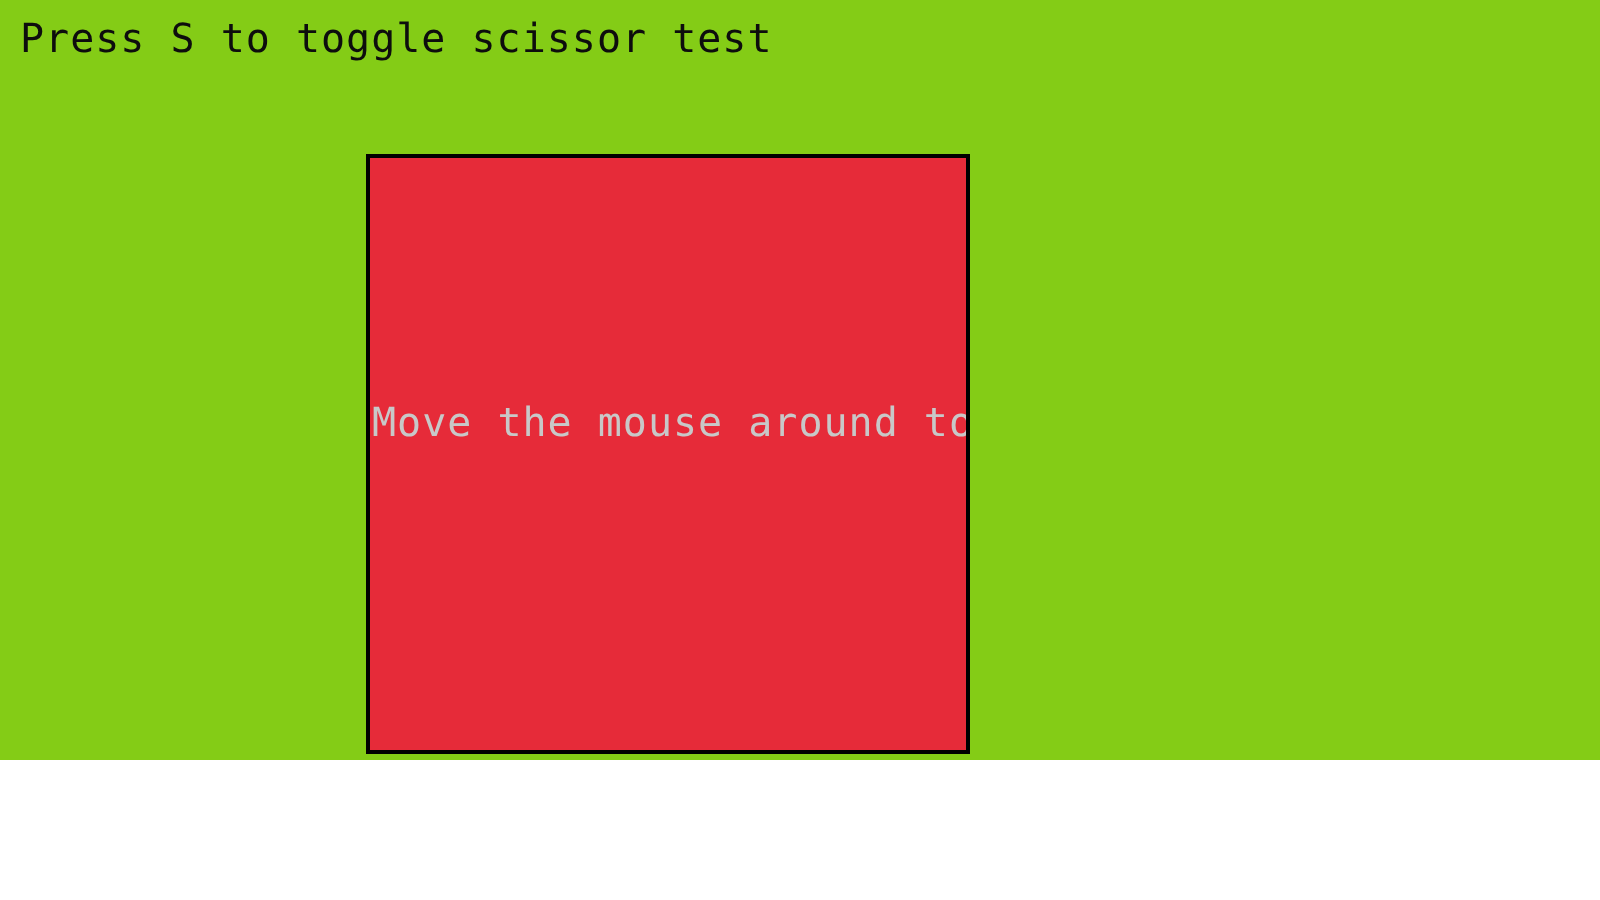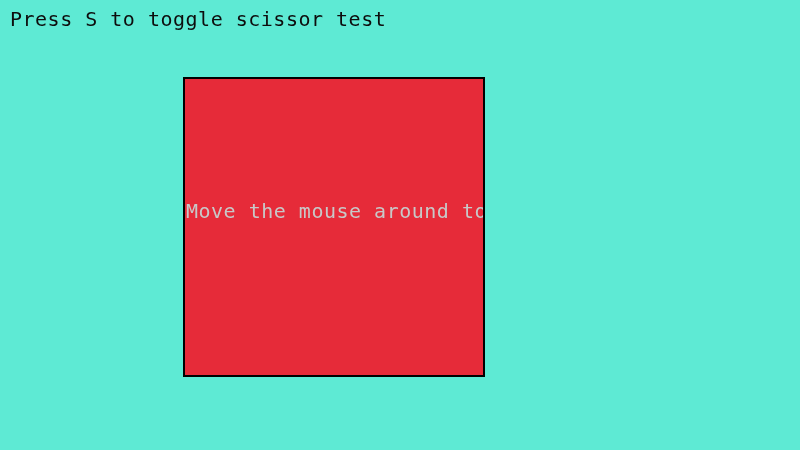--- a/index.html
+++ b/index.html
@@ -55,21 +55,21 @@
     line-height: 22px;
     letter-spacing: 0.5px;
     color: #c8c8c8;
     white-space: pre;
     font-weight: 400;
   }
 </style>
 </head>
 <body>
 
-<div id="screen" style="width: 800px; height: 450px; background: #5eead4; text-align: center;">
+<div id="screen" style="width: 800px; height: 380px; background: #84cc16; text-align: center;">
 
   <div id="hint-text" style="left: 10px; top: 8px; color: rgb(13, 13, 13); font-size: 20px;">Press S to toggle scissor test</div>
 
   <div id="scissor-area" style="left: 183px; top: 77px; width: 302px; height: 300px; background: rgb(230, 43, 57); border: 2px solid rgb(0, 0, 0);">
 
     <div id="scissor-text" style="color: rgb(200, 200, 200); font-size: 20px; top: 121px;">Move the mouse around to reveal the rest of this text</div>
 
   </div>
 
 </div>

